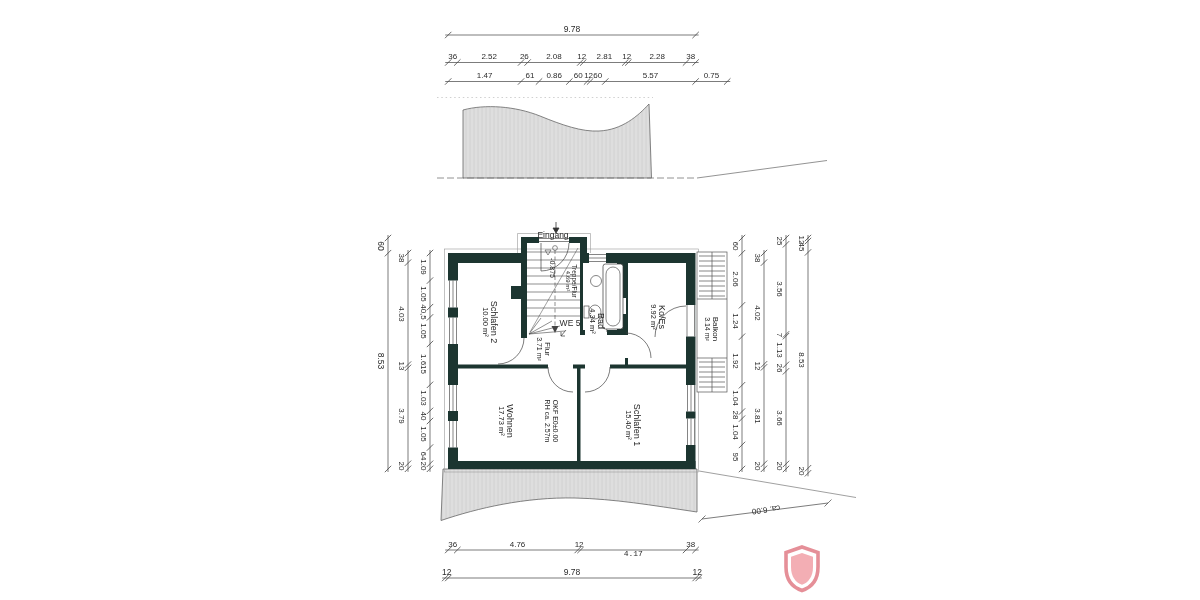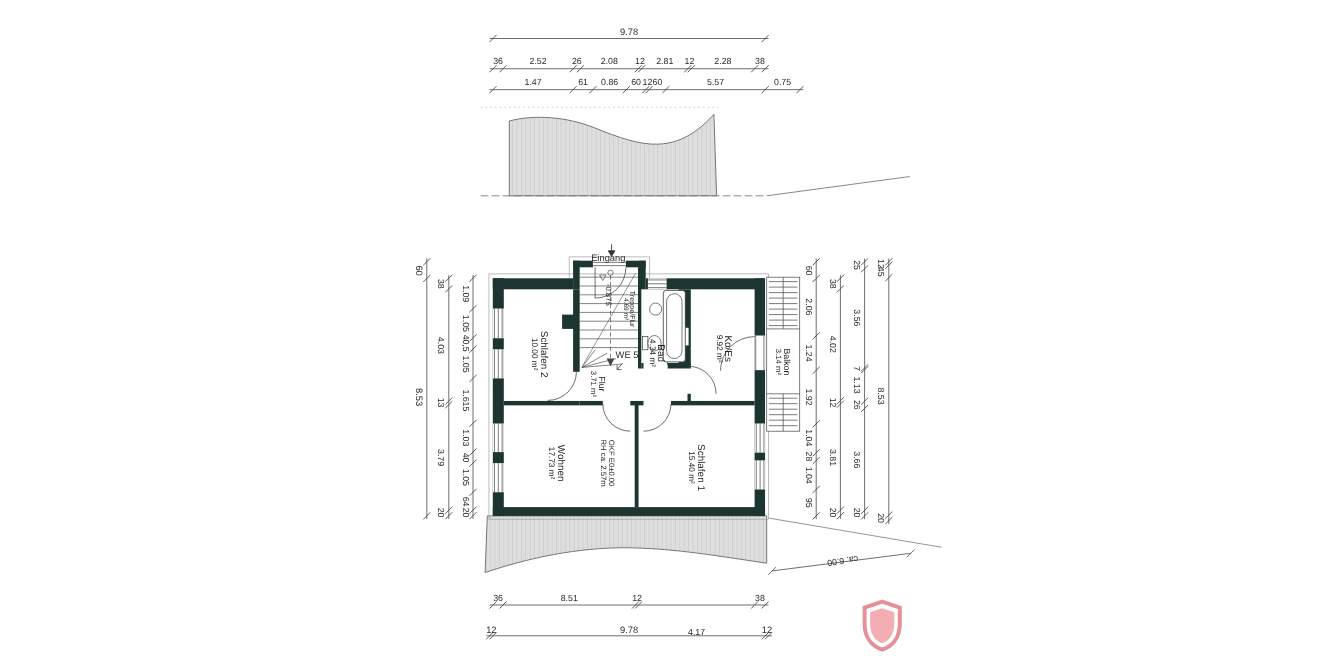--- a/index.html
+++ b/index.html
@@ -332,23 +332,23 @@
       <div class="dlab" style="left: 690.827px; top: 56px;">38</div>
       <div class="dlab" style="left: 484.632px; top: 75px;">1.47</div>
       <div class="dlab" style="left: 530.045px; top: 75px;">61</div>
       <div class="dlab" style="left: 554.207px; top: 75px;">0.86</div>
       <div class="dlab" style="left: 578.242px; top: 75px;">60</div>
       <div class="dlab" style="left: 588.615px; top: 75px;">12</div>
       <div class="dlab" style="left: 597.723px; top: 75px;">60</div>
       <div class="dlab" style="left: 650.473px; top: 75px;">5.57</div>
       <div class="dlab" style="left: 711.446px; top: 75px;">0.75</div>
       <div class="dlab" style="left: 452.754px; top: 543.5px;">36</div>
-      <div class="dlab" style="left: 517.522px; top: 543.5px;">8.51</div>
+      <div class="dlab" style="left: 517.522px; top: 543.5px;">4.76</div>
       <div class="dlab" style="left: 579.128px; top: 543.5px;">12</div>
-      <div class="dlab" style="left: 633.269px; top: 575px;">4.17</div>
+      <div class="dlab" style="left: 633.269px; top: 553px; font-family: Liberation Mono, monospace;">4.17</div>
       <div class="dlab" style="left: 690.827px; top: 543.5px;">38</div>
       <div class="dlab big" style="left: 446.718px; top: 571.5px;">12</div>
       <div class="dlab big" style="left: 571.953px; top: 571.5px;">9.78</div>
       <div class="dlab big" style="left: 697.188px; top: 571.5px;">12</div>
       <div class="dlab v big" style="left: 381px; top: 245.59px;">60</div>
       <div class="dlab v big" style="left: 381px; top: 361.084px;">8.53</div>
       <div class="dlab v" style="left: 401px; top: 257.807px;">38</div>
       <div class="dlab v" style="left: 401px; top: 313.593px;">4.03</div>
       <div class="dlab v" style="left: 401px; top: 366.217px;">13</div>
       <div class="dlab v" style="left: 401px; top: 415.805px;">3.79</div>

